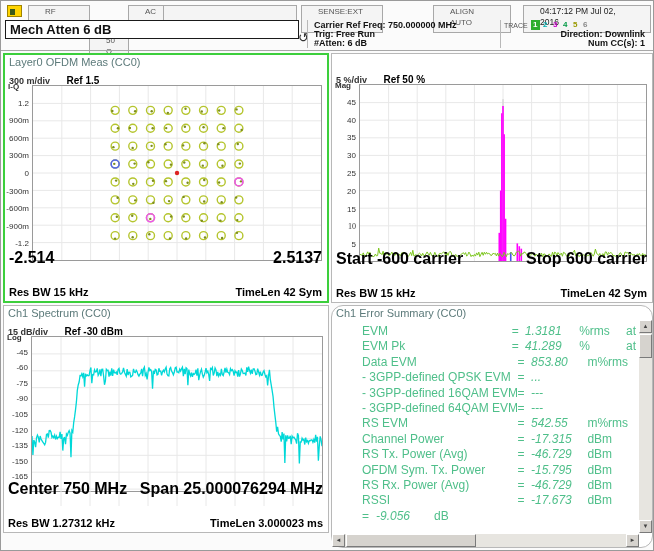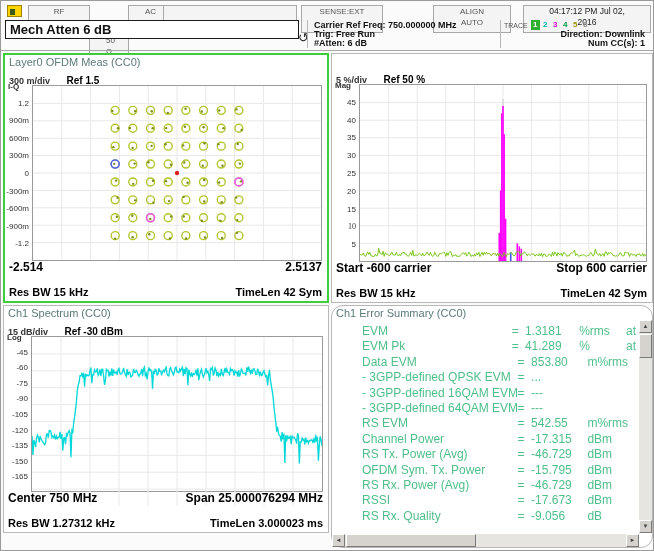--- a/index.html
+++ b/index.html
@@ -4,21 +4,21 @@
 <style>
   html,body{margin:0;padding:0;background:#ddd;}
   .screen{position:relative;width:654px;height:551px;background:#fbfbfb;border:1px solid #9a9a9a;
           font-family:"Liberation Sans", sans-serif;overflow:hidden;box-sizing:border-box;}
   *,*:before,*:after{box-sizing:border-box;}
 
   
   .icon-app{position:absolute;left:6px;top:4px;width:15px;height:12px;background:#ffd400;border:1px solid #a08400;}
   .icon-app .icon-dot{position:absolute;left:2px;top:3px;width:5px;height:6px;background:#3c5a18;}
   .seg{position:absolute;height:28px;line-height:11px;font-size:8px;color:#555;background:#f4f4f4;
-       border:1px solid #a8a8a8;text-align:center;padding:0 16px;}
+       border:1px solid #a8a8a8;padding:0 16px;}
   .seg-group{position:absolute;left:28px;top:4px;display:flex;}
   .seg-group .seg{position:static;margin-left:-1px;}
   .w-rf{width:62px;} .w-z{width:40px;margin-top:29px;} .w-ac{width:36px;} .w-fill{width:134px;}
   .sense{left:300px;top:4px;width:82px;}
   .align{left:432px;top:4px;width:78px;}
   .clock{left:522px;top:4px;width:128px;color:#222;font-size:8.5px;}
 
   
   .mech{position:absolute;left:4px;top:19px;width:294px;height:19px;border:1px solid #1a1a1a;background:#fff;
         font-size:13px;font-weight:bold;color:#111;line-height:17px;padding-left:4px;}
@@ -44,29 +44,29 @@
 
   .p-title{position:absolute;left:4px;top:1px;font-size:11px;color:#5c7a7a;white-space:nowrap;}
   .p-scale{position:absolute;left:4px;top:15px;white-space:nowrap;}
   .scale-txt{font-size:9px;font-weight:bold;color:#333;}
   .ref-txt{font-size:10px;font-weight:bold;color:#000;margin-left:12px;}
   .axis-name{position:absolute;left:3px;top:27px;font-size:8px;font-weight:bold;color:#333;}
   .yticks{position:absolute;left:0;width:26px;top:30px;bottom:40px;}
   .yticks span{position:absolute;right:2px;transform:translateY(-50%);font-size:8px;color:#333;white-space:nowrap;}
   .plot{position:absolute;left:27px;right:5px;top:30px;bottom:40px;border:1px solid #9a9a9a;background:#fff;}
   .plot svg{display:block;}
-  .xlab{position:absolute;bottom:27px;font-size:12px;font-weight:bold;color:#000;white-space:nowrap;}
+  .xlab{position:absolute;bottom:34px;font-size:16px;font-weight:bold;color:#000;white-space:nowrap;}
   .xlab.left{left:4px;} .xlab.right{right:5px;}
   .p-foot{position:absolute;left:4px;right:5px;bottom:2px;height:13px;font-size:11px;font-weight:bold;color:#000;}
   .p-foot .fr{position:absolute;right:0;top:0;} .p-foot .fl{position:absolute;left:0;top:0;}
 
   
   .err-rows{position:absolute;left:6px;right:16px;top:18px;}
   .err-row{display:flex;height:15.4px;line-height:15.4px;font-size:12px;color:#4fbf8a;white-space:nowrap;margin-left:24px;}
-  .er-label{width:160px;overflow:hidden;} .er-eq{width:14px;} .er-val{width:58px;}
+  .er-label{width:160px;overflow:hidden;} .er-eq{width:14px;} .er-val{width:58px;font-style:italic;}
   .er-unit{width:50px;} .er-note{flex:1;}
 
   
   .vscroll{position:absolute;right:0;top:14px;bottom:14px;width:13px;background:#e7e5e0;}
   .hscroll{position:absolute;left:0;right:13px;bottom:0;height:13px;background:#e7e5e0;}
   .sb-btn{position:absolute;width:13px;height:13px;background:#d6d3ce;border:1px solid;
           border-color:#fff #7a7a7a #7a7a7a #fff;color:#444;font-size:6px;line-height:11px;text-align:center;}
   .vscroll .up{top:0;} .vscroll .down{bottom:0;}
   .hscroll .left{left:0;} .hscroll .right{right:0;}
   .sb-thumb{position:absolute;background:#d6d3ce;border:1px solid;border-color:#fff #7a7a7a #7a7a7a #fff;}
@@ -482,21 +482,20 @@
           <span class="er-note"></span>
         </div>
         <div class="err-row">
           <span class="er-label">RSSI</span>
           <span class="er-eq">=</span>
           <span class="er-val">-17.673</span>
           <span class="er-unit">dBm</span>
           <span class="er-note"></span>
         </div>
         <div class="err-row">
-          <span class="er-label">RS Rx. Quality</span>
           <span class="er-eq">=</span>
           <span class="er-val">-9.056</span>
           <span class="er-unit">dB</span>
           <span class="er-note"></span>
         </div>
       </div>
     <div class="vscroll">
       <div class="sb-btn up">▲</div>
       <div class="sb-thumb v"></div>
       <div class="sb-btn down">▼</div>

